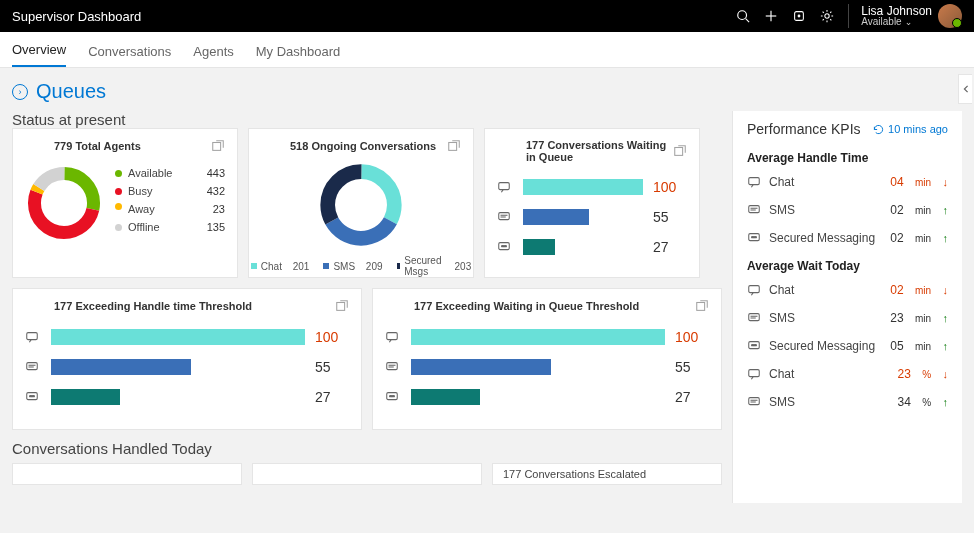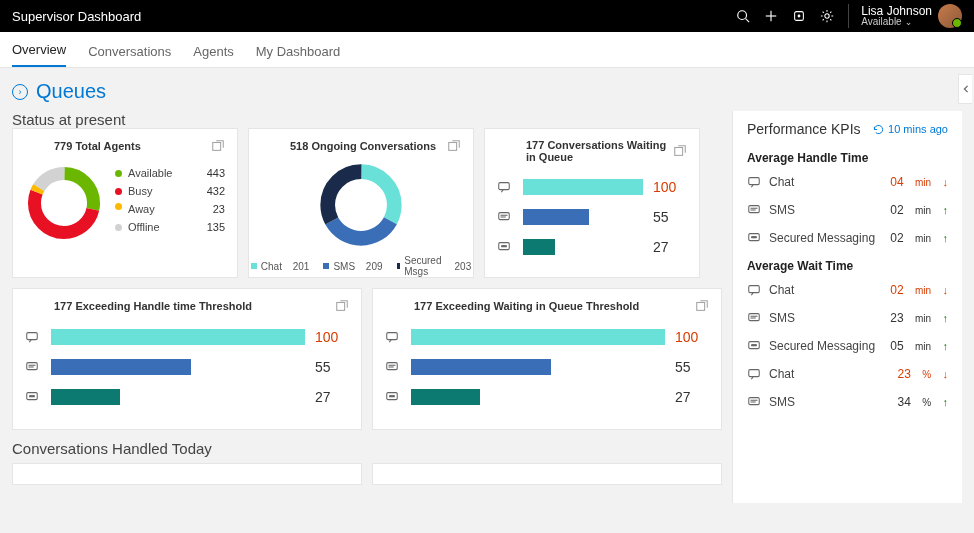--- a/index.html
+++ b/index.html
@@ -372,20 +372,21 @@
       <span class="num ">27</span>
                 </div>
               </div>
           </div>
         </div>
 
         <div class="cut">Conversations Handled Today</div>
         <div class="peek">
           <div class="pc"></div>
           <div class="pc"></div>
+          <div class="pc">177 Conversations Escalated</div>
         </div>
       </div>
 
       <div class="kpi">
         <div class="khd">
           <span class="kt">Performance KPIs</span>
           <span class="ago">
             <svg viewBox="0 0 16 16" width="11" height="11" stroke="#0078d4" fill="none" stroke-width="1.4">
                 <path d="M2 8a6 6 0 1 1 2 4.5M2 8V4M2 8h4"></path>
               </svg>
@@ -429,21 +430,21 @@
                       <circle cx="8" cy="7" r="0.8" fill="#666"></circle>
                       <circle cx="10" cy="7" r="0.8" fill="#666"></circle>
                     </svg>
                   </span>
                   <span>Secured Messaging</span>
                 </span>
       <span class="r green"><span class="n">02</span>&nbsp;<span class="u">min</span>&nbsp;<span class="arrow">↑</span></span>
     </div>
             </div>
             <div class="group">
-              <div class="gt">Average Wait Time</div>
+              <div class="gt">Average Wait Today</div>
               <div class="line">
       <span class="l">
                   <span>
                     <svg viewBox="0 0 16 16" width="14" height="14" stroke="#666" fill="none" stroke-width="1.2">
                       <rect x="2" y="3" width="12" height="8" rx="1.5"></rect>
                       <path d="M5 14l2-3"></path>
                     </svg>
                   </span>
                   <span>Chat</span>
                 </span>

